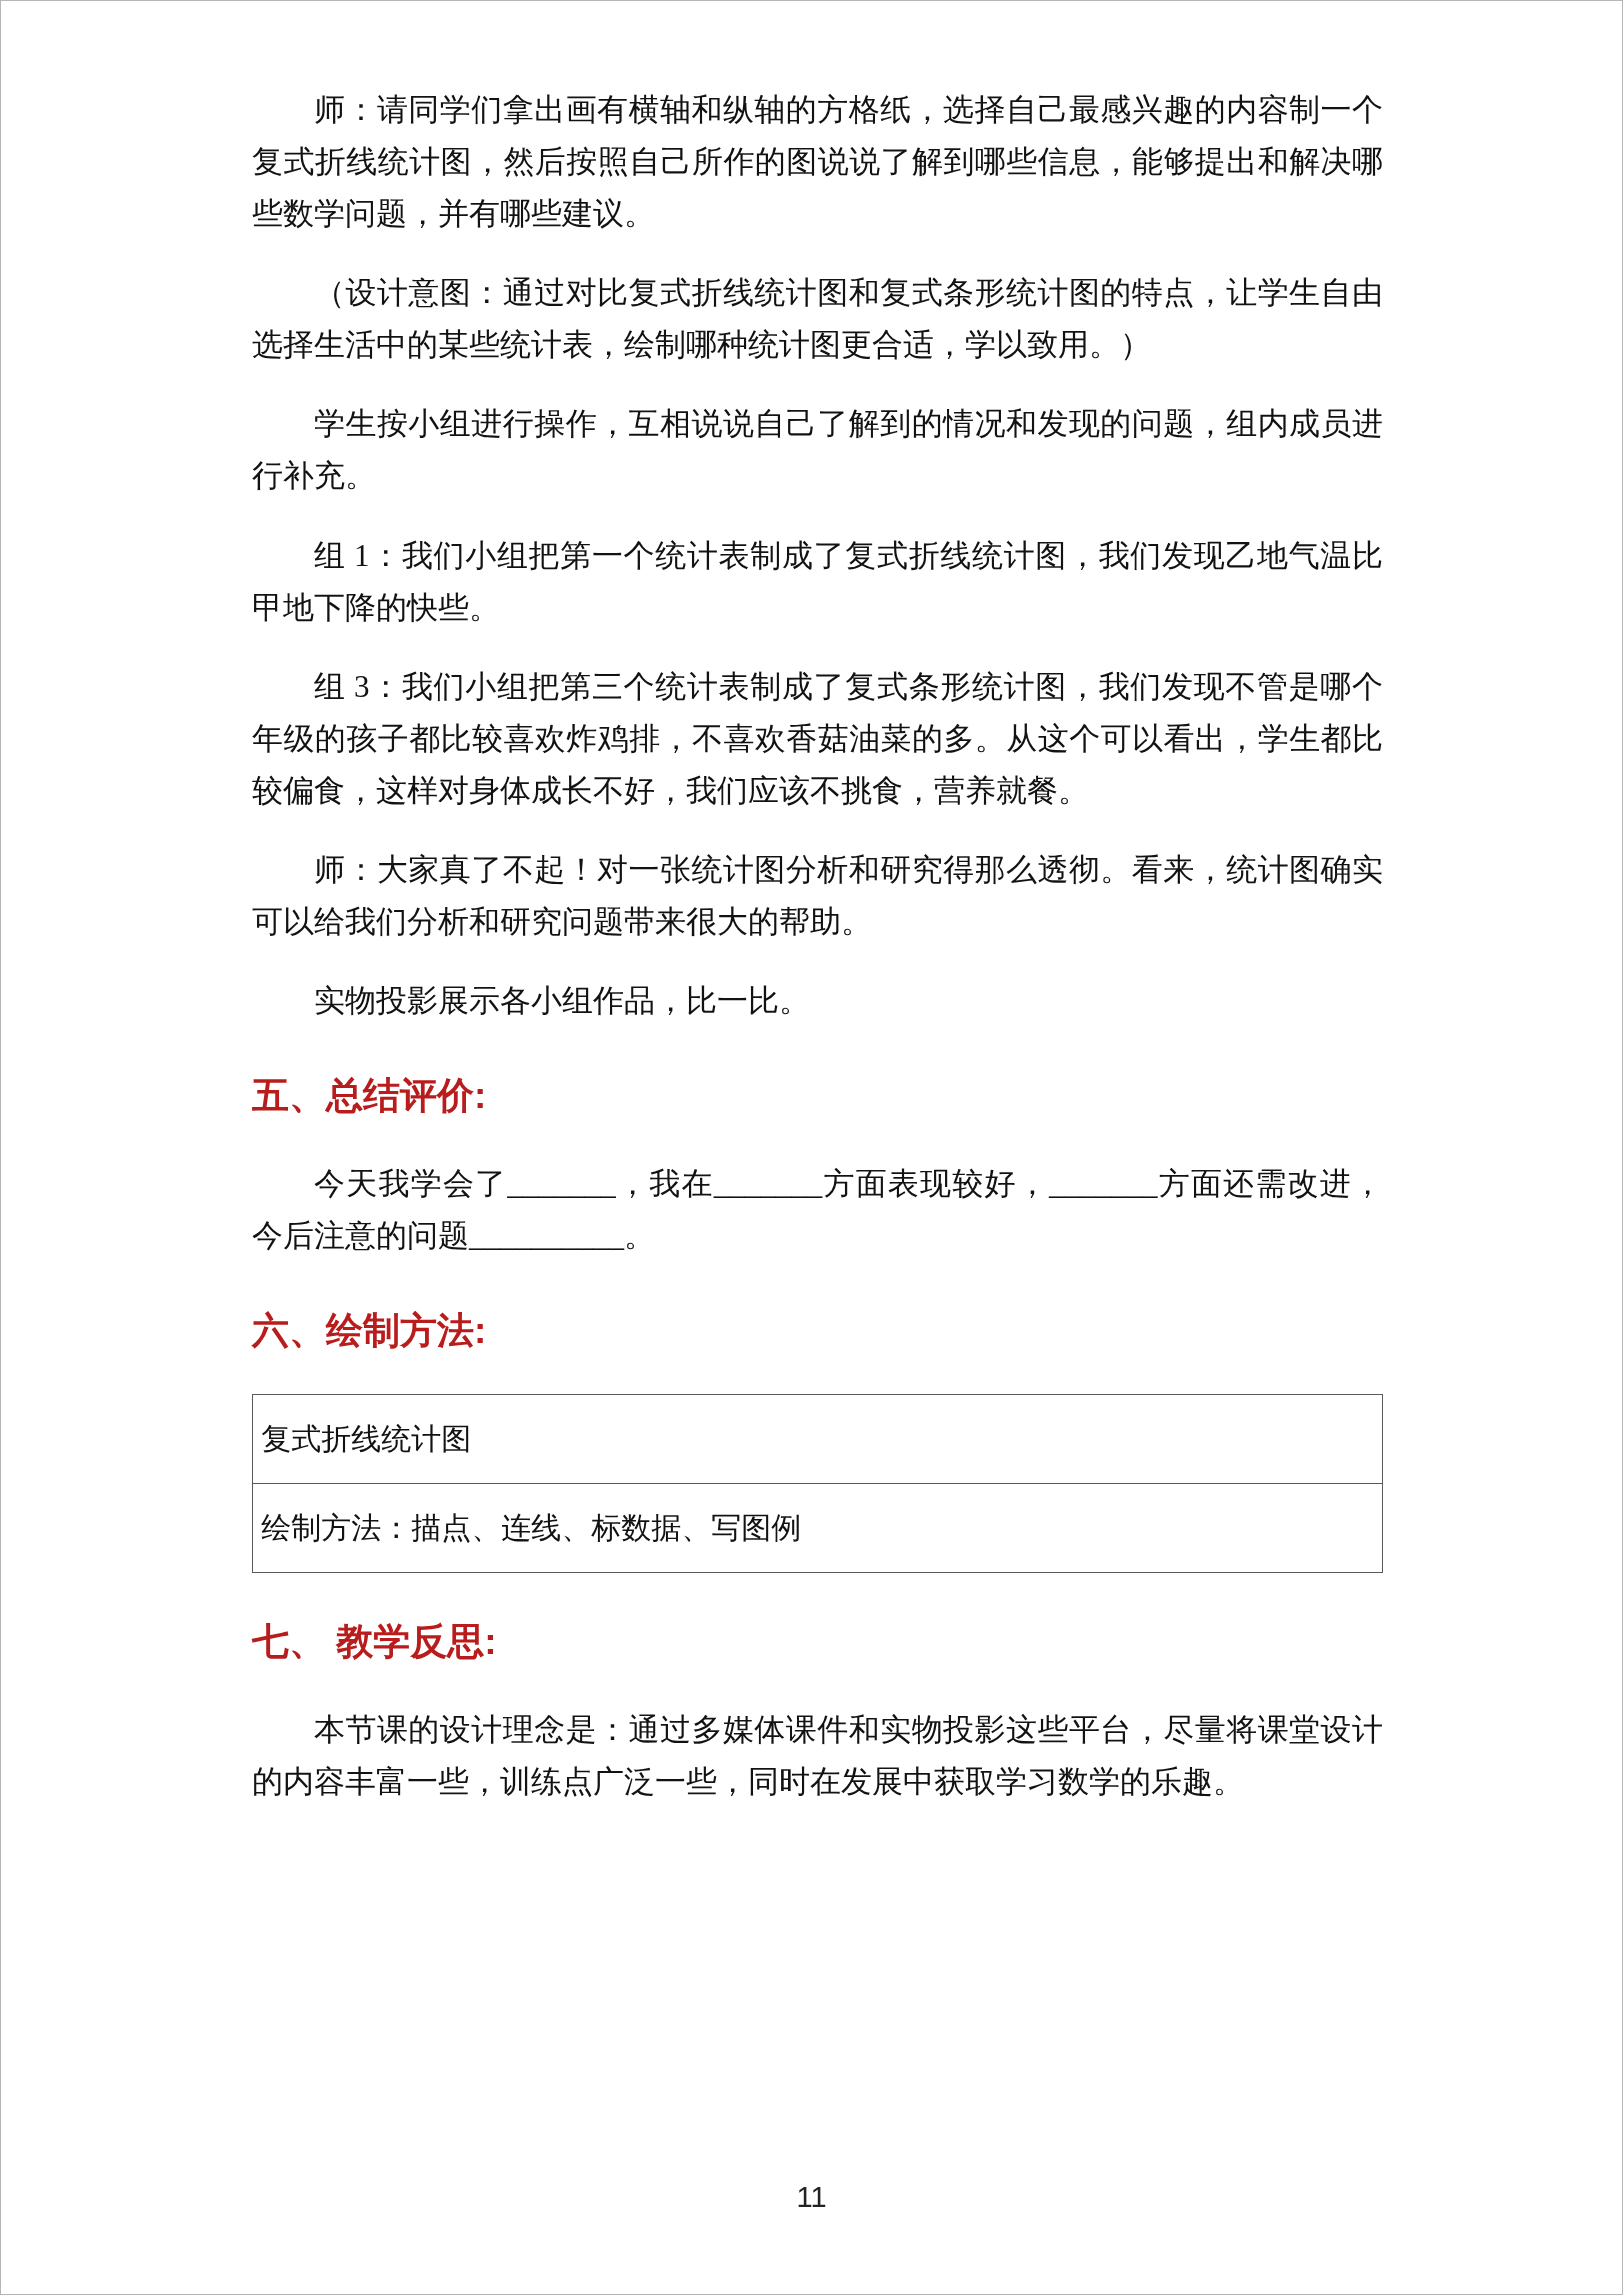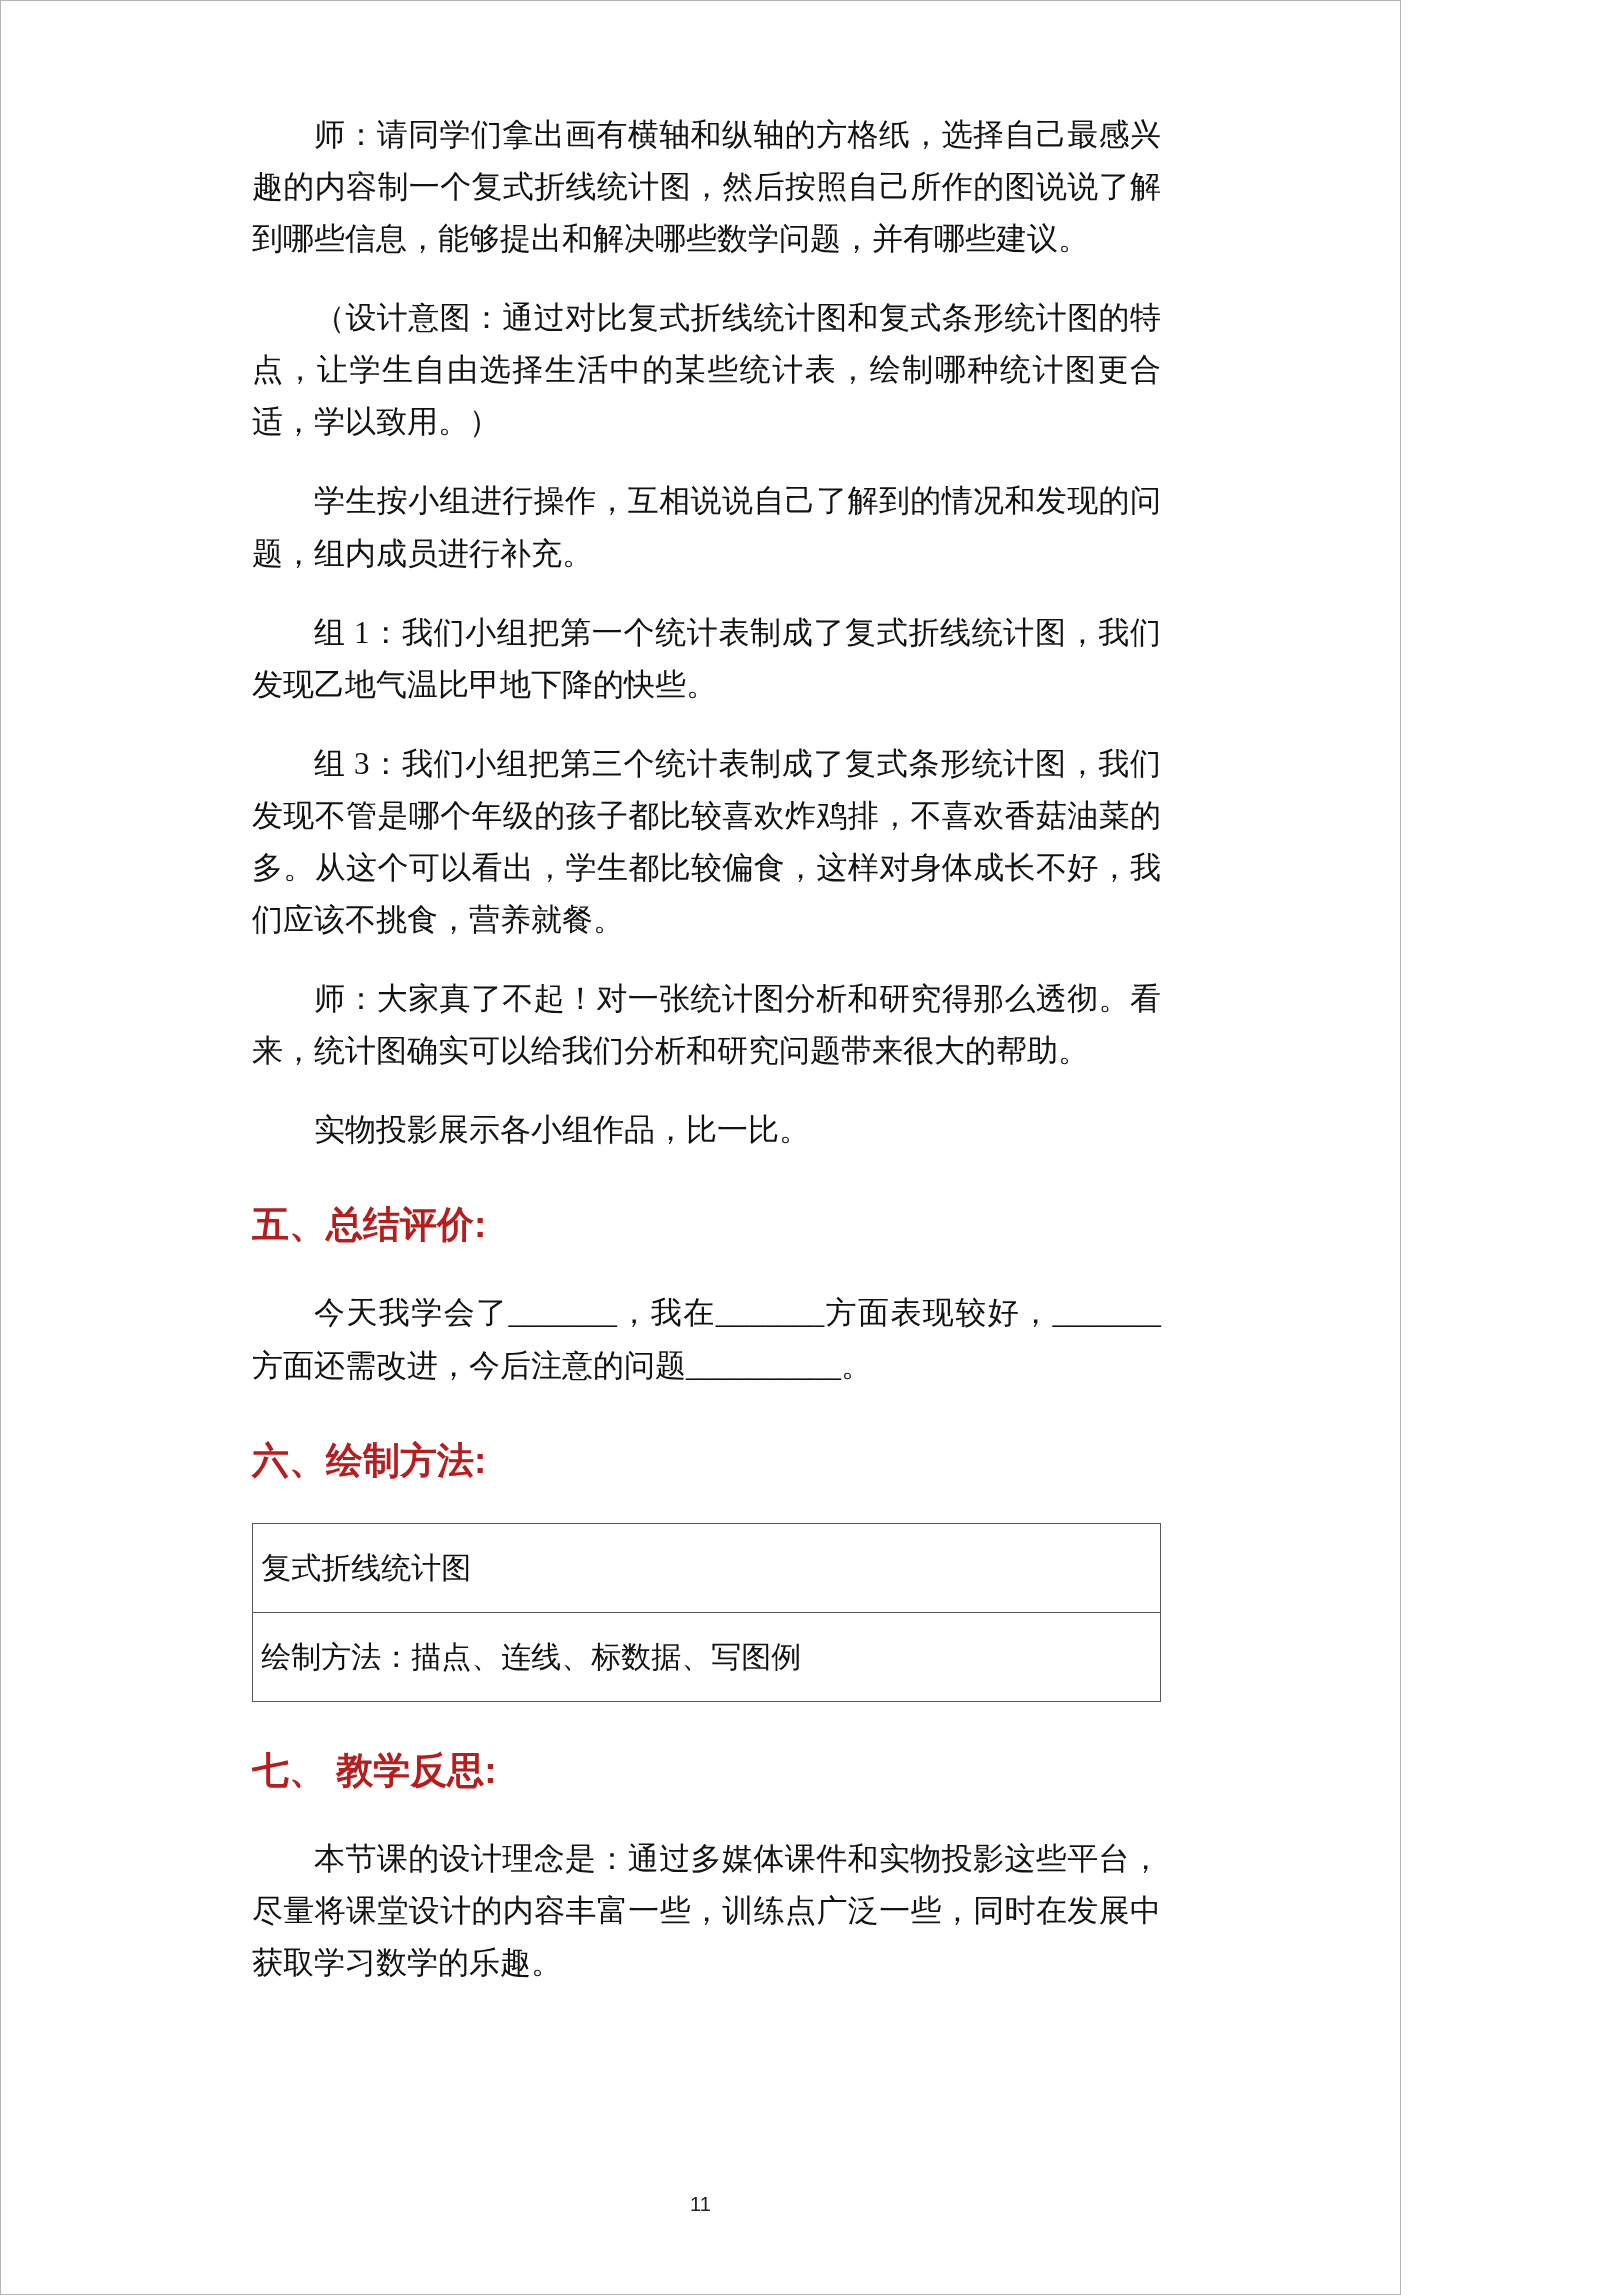--- a/index.html
+++ b/index.html
@@ -1,26 +1,26 @@
 <!DOCTYPE html>
 <html style="font-size:11px"><head>
 <meta charset="utf-8">
 <style>
   html, body {
     margin: 0;
     padding: 0;
     background: #ffffff;
   }
   .page {
-    width: 1401px;
+    width: 1623px;
     height: 2295px;
     box-sizing: border-box;
     background: #ffffff;
     border: 1.4px solid #b5b5b5;
-    padding: 108px 239px 109px 251px;
+    padding: 83px 239px 109px 251px;
     font-family: "Liberation Serif", "DejaVu Serif", serif;
     font-size: 31px;
     color: #121212;
     line-height: 1.68;
     position: relative;
     overflow: hidden;
   }
   p.body-par {
     margin: 0 0 27px 0;
     text-indent: 2em;
@@ -45,21 +45,21 @@
     padding: 23px 8.2px;
     font-size: 30px;
     line-height: 1.4;
   }
   .page-number {
     position: absolute;
     bottom: 72px;
     left: 0;
     width: 100%;
     text-align: center;
-    font-size: 20px;
+    font-size: 29px;
     color: #222222;
     font-family: "Liberation Sans", "DejaVu Sans", sans-serif;
   }
 </style>
 </head>
 <body>
 
 <div class="page">
 
   <p class="body-par">师：请同学们拿出画有横轴和纵轴的方格纸，选择自己最感兴趣的内容制一个复式折线统计图，然后按照自己所作的图说说了解到哪些信息，能够提出和解决哪些数学问题，并有哪些建议。</p>

